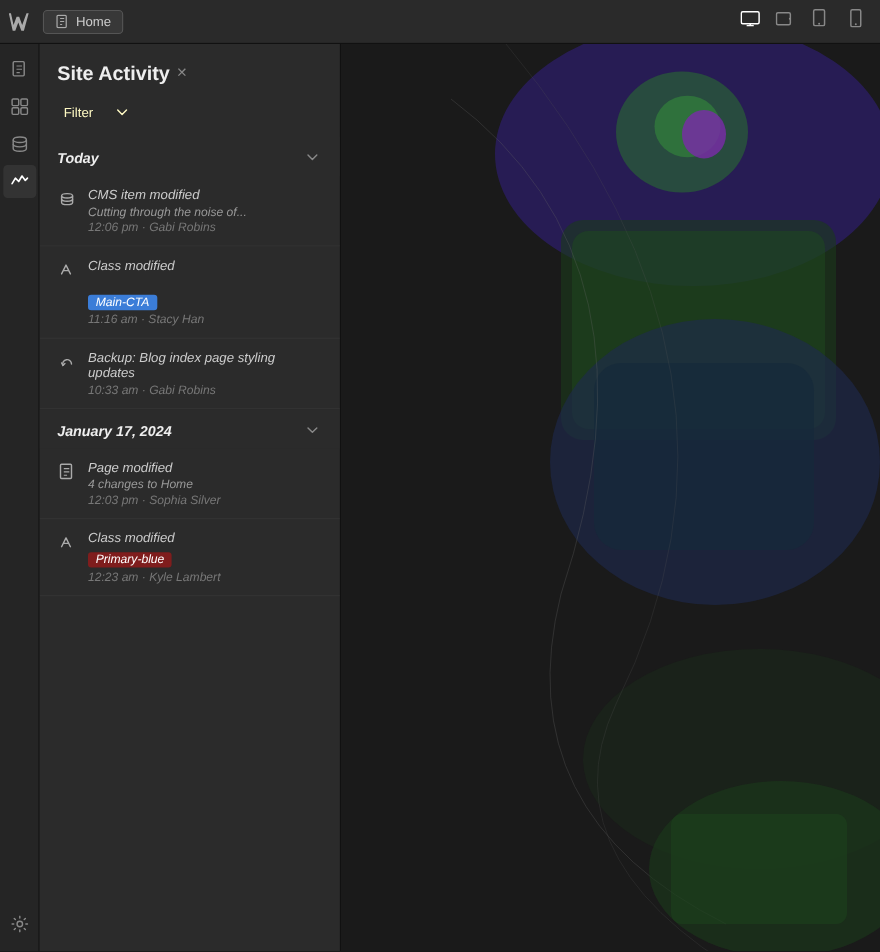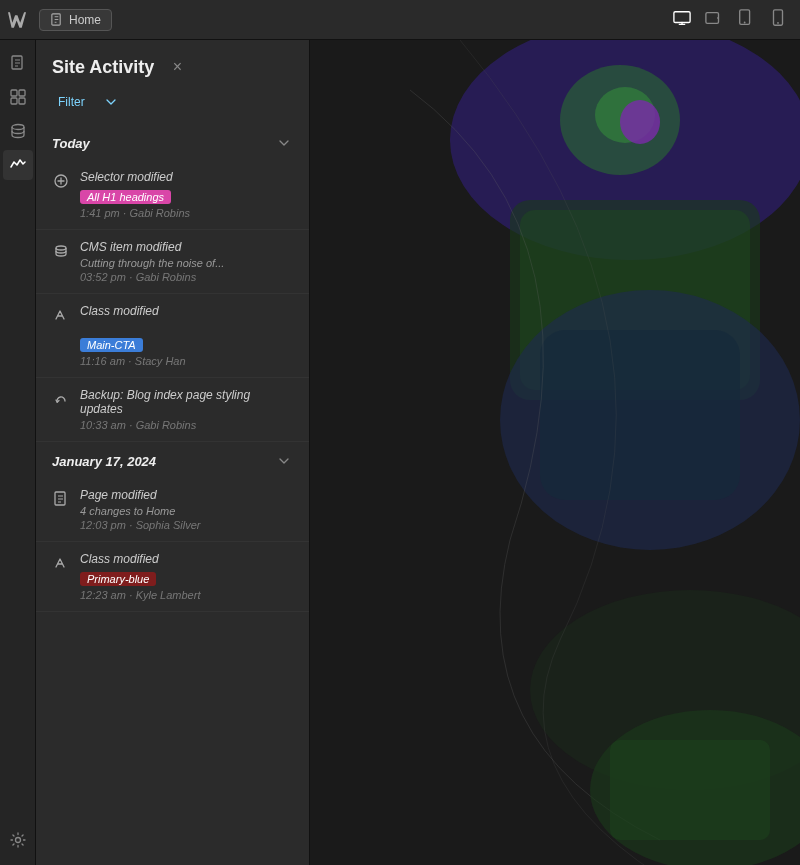--- a/index.html
+++ b/index.html
@@ -101,21 +101,20 @@
       flex-direction: column;
       overflow: hidden;
       flex-shrink: 0;
     }
     .activity-header {
       display: flex;
       align-items: center;
       justify-content: flex-start;
       padding: 16px 16px 10px 16px;
       flex-shrink: 0;
-      gap: 12px;
     }
     .activity-title {
       font-size: 18px;
       font-weight: 600;
       color: #eee;
     }
     .activity-close {
       width: 22px;
       height: 22px;
       display: flex;
@@ -128,21 +127,21 @@
     }
 
     .filter-row {
       padding: 4px 16px 12px 16px;
       flex-shrink: 0;
     }
     .filter-btn {
       display: flex;
       align-items: center;
       gap: 20px;
-      color: #7dd3fc;
+      color: #fef9c3;
       font-size: 12px;
       cursor: pointer;
       padding: 3px 6px;
       border-radius: 3px;
     }
     .filter-btn svg { width: 12px; height: 12px; }
 
     .activity-scroll {
       overflow-y: auto;
       flex: 1;
@@ -342,46 +341,33 @@
 
       <div class="section-header">
         <span class="section-title">Today</span>
         <div class="section-chevron">
           <svg viewBox="0 0 14 14" fill="none" xmlns="http://www.w3.org/2000/svg">
             <path d="M3 5l4 4 4-4" stroke="currentColor" stroke-width="1.3" stroke-linecap="round" stroke-linejoin="round"></path>
           </svg>
         </div>
       </div>
 
-      <div class="activity-item">
-        <div class="activity-item-icon">
-          <svg viewBox="0 0 16 16" fill="none" xmlns="http://www.w3.org/2000/svg">
-            <circle cx="8" cy="8" r="6" stroke="currentColor" stroke-width="1.3" fill="none"></circle>
-            <path d="M5 8h6M8 5v6" stroke="currentColor" stroke-width="1.3" stroke-linecap="round"></path>
-          </svg>
-        </div>
-        <div class="activity-item-body">
-          <div class="activity-item-title">Selector modified</div>
-          <div class="activity-tag tag-pink">All H1 headings</div>
-          <div class="activity-item-meta">1:41 pm · Gabi Robins</div>
-        </div>
-      </div>
 
       <div class="activity-item">
         <div class="activity-item-icon">
           <svg viewBox="0 0 16 16" fill="none" xmlns="http://www.w3.org/2000/svg">
             <ellipse cx="8" cy="5" rx="5" ry="2" stroke="currentColor" stroke-width="1.3" fill="none"></ellipse>
             <path d="M3 5v3c0 1.1 2.24 2 5 2s5-.9 5-2V5" stroke="currentColor" stroke-width="1.3" fill="none"></path>
             <path d="M3 8v3c0 1.1 2.24 2 5 2s5-.9 5-2V8" stroke="currentColor" stroke-width="1.3" fill="none"></path>
           </svg>
         </div>
         <div class="activity-item-body">
           <div class="activity-item-title">CMS item modified</div>
           <div class="activity-item-desc">Cutting through the noise of...</div>
-          <div class="activity-item-meta">03:52 pm · Gabi Robins</div>
+          <div class="activity-item-meta">12:06 pm · Gabi Robins</div>
         </div>
       </div>
 
 
       <div class="activity-item">
         <div class="activity-item-icon">
           <svg viewBox="0 0 16 16" fill="none" xmlns="http://www.w3.org/2000/svg">
             <path d="M3 12L7 4l4 8M4.5 9h5" stroke="currentColor" stroke-width="1.3" stroke-linecap="round" stroke-linejoin="round"></path>
           </svg>
         </div>

